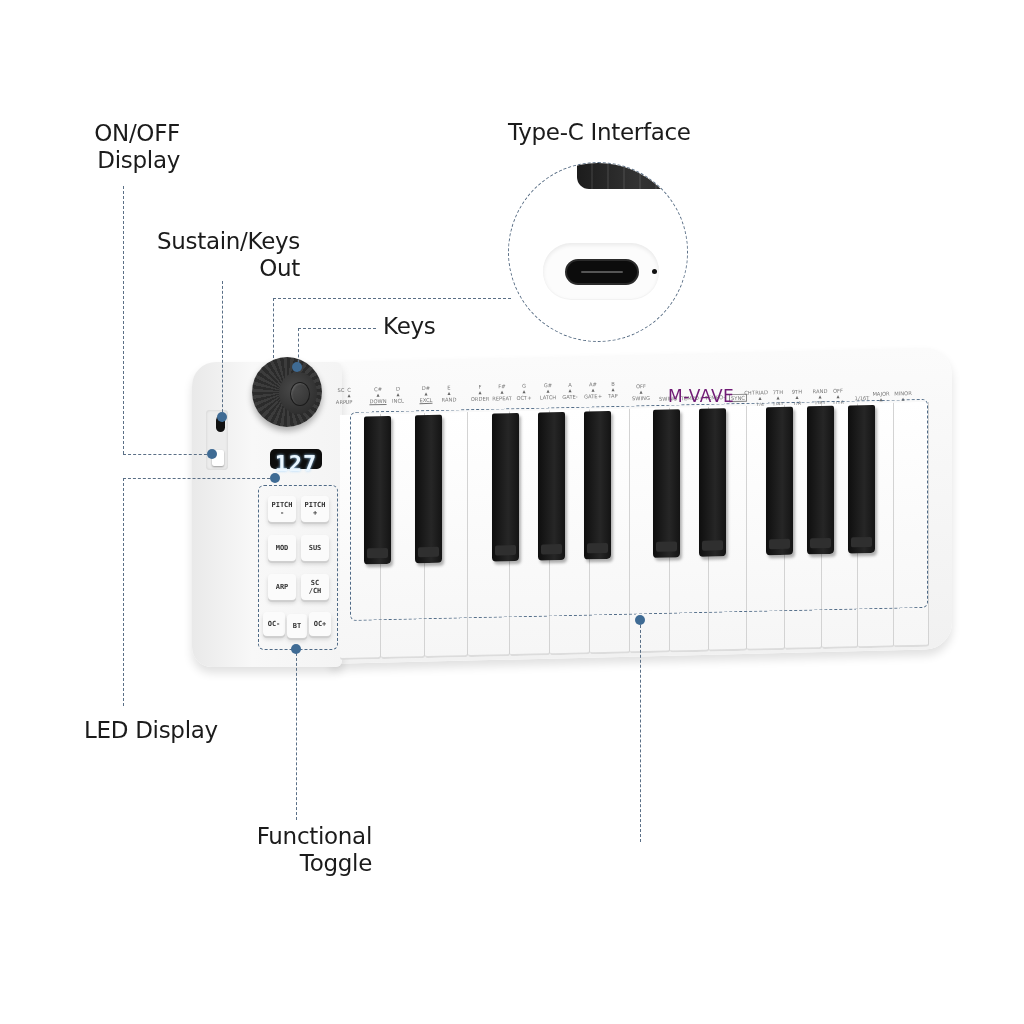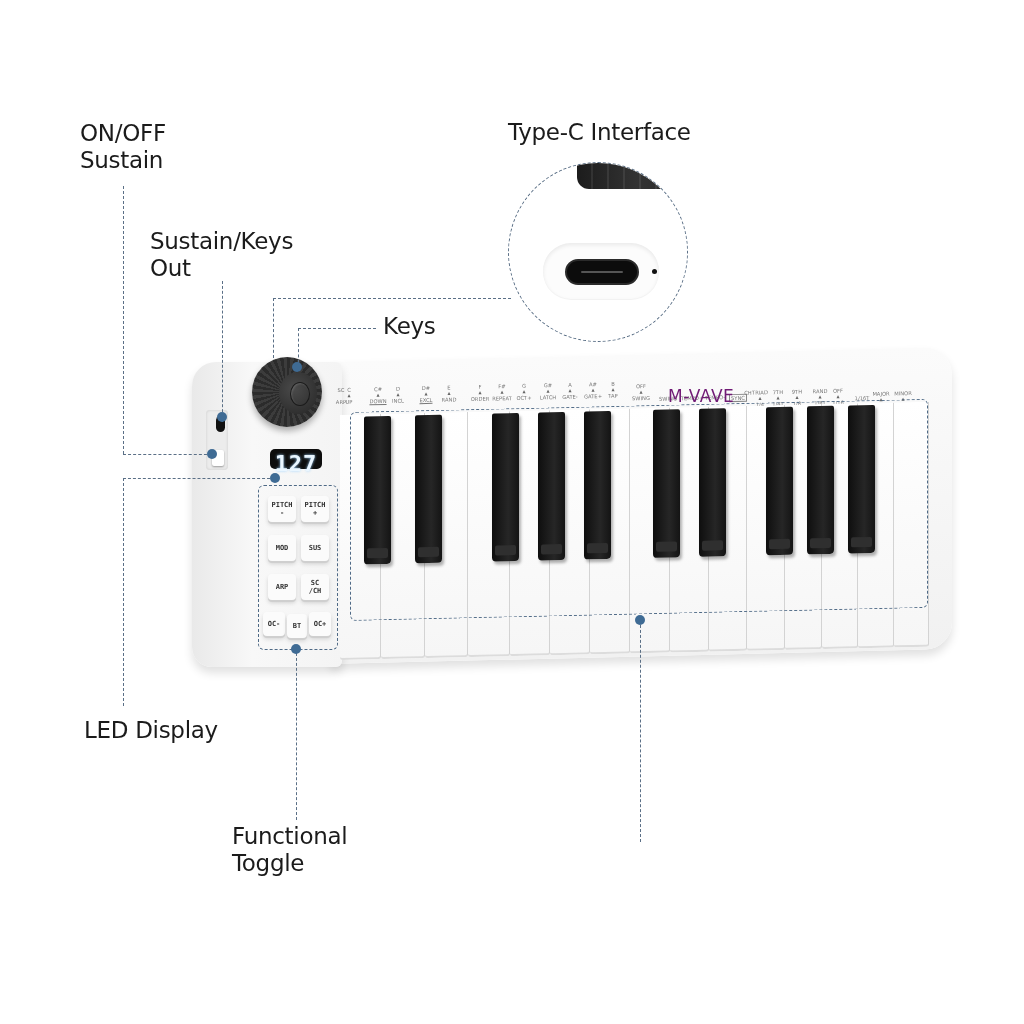--- a/index.html
+++ b/index.html
@@ -1,17 +1,17 @@
 <!DOCTYPE html>
 <html><head>
   <meta charset="utf-8">
   <style>
     html, body { margin:0; padding:0; background:#ffffff; }
     body { width:1024px; height:1024px; position:relative; overflow:hidden; font-family:"DejaVu Sans", sans-serif; }
-    .callout-label { position:absolute; font-size:23px; color:#1b1b1b; text-align:left; line-height:27px; letter-spacing:-0.3px; white-space:nowrap; }
+    .callout-label { position:absolute; font-size:23px; color:#1b1b1b; text-align:right; line-height:27px; letter-spacing:-0.3px; white-space:nowrap; }
     .dash-v { position:absolute; width:0; border-left:1.5px dashed #5a6f86; }
     .dash-h { position:absolute; height:0; border-top:1.5px dashed #5a6f86; }
     .dot { position:absolute; width:10px; height:10px; border-radius:50%; background:#3f6b94; transform:translate(-50%,-50%); z-index:6; }
     .dash-box { position:absolute; border:1.5px dashed #4f6a86; border-radius:6px; z-index:5; }
 
     
     .body-main { position:absolute; left:330px; top:362px; width:622px; height:302px; background:linear-gradient(#fbfbfb,#f1f1f1); border-radius:6px 28px 26px 6px; box-shadow:0 6px 10px rgba(0,0,0,0.12); transform:skewY(-1.4deg); transform-origin:left top; }
     .body-left { position:absolute; left:192px; top:362px; width:150px; height:305px; background:linear-gradient(90deg,#e9e9e9,#f8f8f8 40%,#f4f4f4); border-radius:24px 6px 6px 20px; box-shadow:0 6px 10px rgba(0,0,0,0.12); }
     .toggle-slot { position:absolute; left:206px; top:410px; width:22px; height:60px; background:#ececec; border-radius:4px; box-shadow:inset 0 0 3px rgba(0,0,0,0.15); }
     .midi-jack { position:absolute; left:216px; top:416px; width:9px; height:16px; background:#111; border-radius:5px; }
@@ -42,21 +42,21 @@
     .port-recess { position:absolute; left:34px; top:80px; width:116px; height:56px; border-radius:28px; box-shadow:inset 0 2px 4px rgba(0,0,0,0.08), 0 1px 0 rgba(0,0,0,0.05); background:#fcfcfc; }
     .port { position:absolute; left:56px; top:96px; width:74px; height:26px; border-radius:13px; background:#0c0c0c; border:2px solid #2a2a2a; box-sizing:border-box; }
     .port::after { content:""; position:absolute; left:14px; top:10px; width:42px; height:2px; background:#555; border-radius:1px; }
     .led-pin { position:absolute; left:143px; top:106px; width:5px; height:5px; border-radius:50%; background:#111; }
   </style>
 </head>
 <body>
 
 <div class="callout-label" style="left:80px; top:120px; width:100px;">
   <div>ON/OFF</div>
-  <div>Sustain</div>
+  <div>Display</div>
 </div>
 <div class="callout-label" style="left:150px; top:228px; width:150px;">
   <div>Sustain/Keys</div>
   <div>Out</div>
 </div>
 <div class="callout-label" style="left:383px; top:313px;">
   <span>Keys</span>
 </div>
 <div class="callout-label" style="left:508px; top:119px;">
   <span>Type-C Interface</span>

